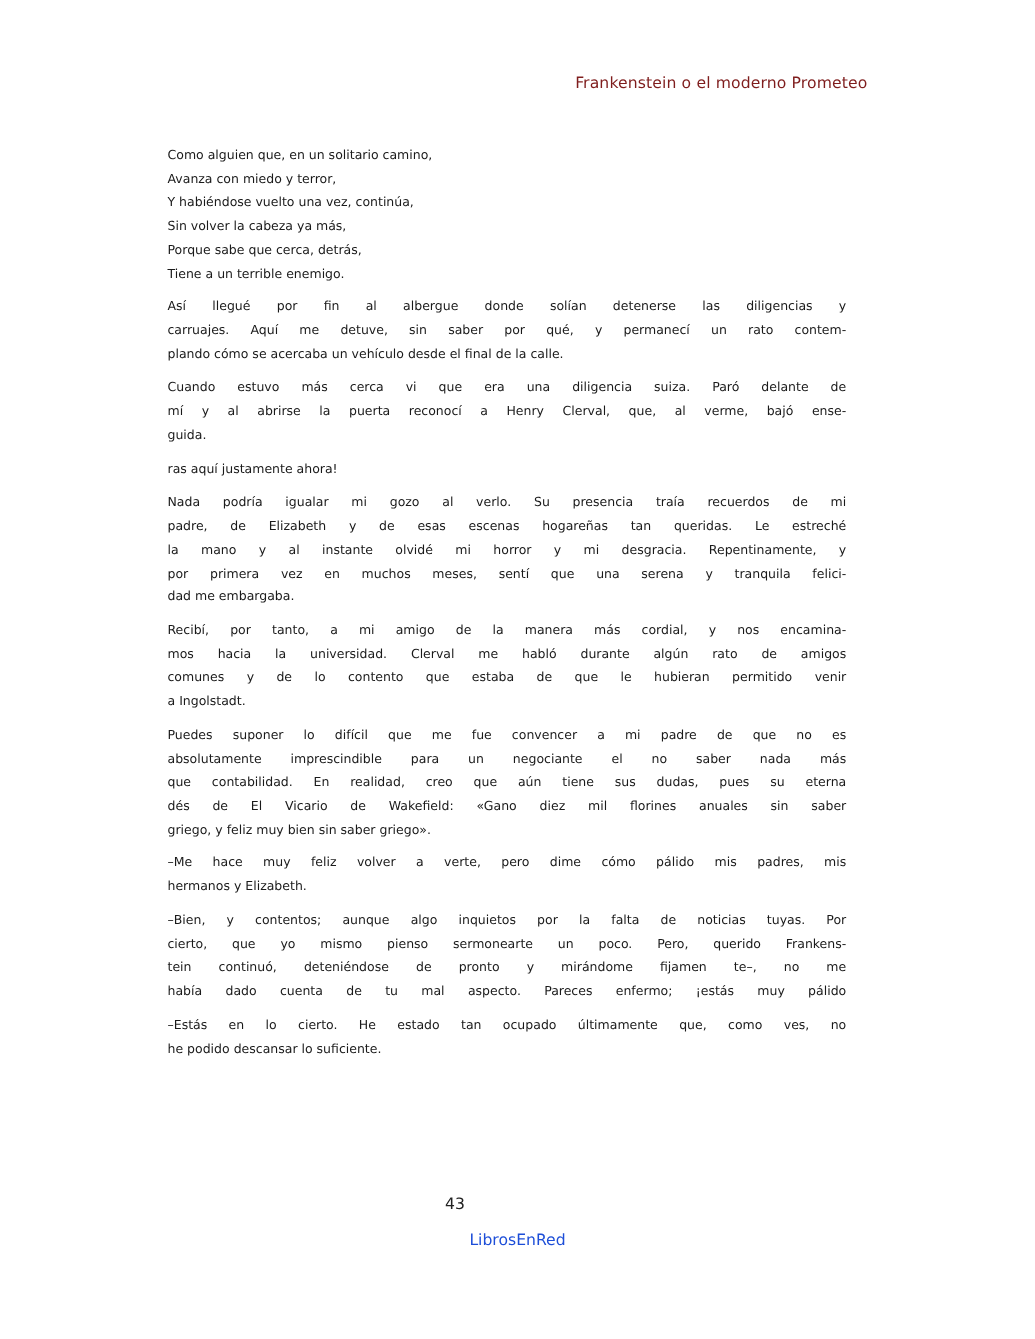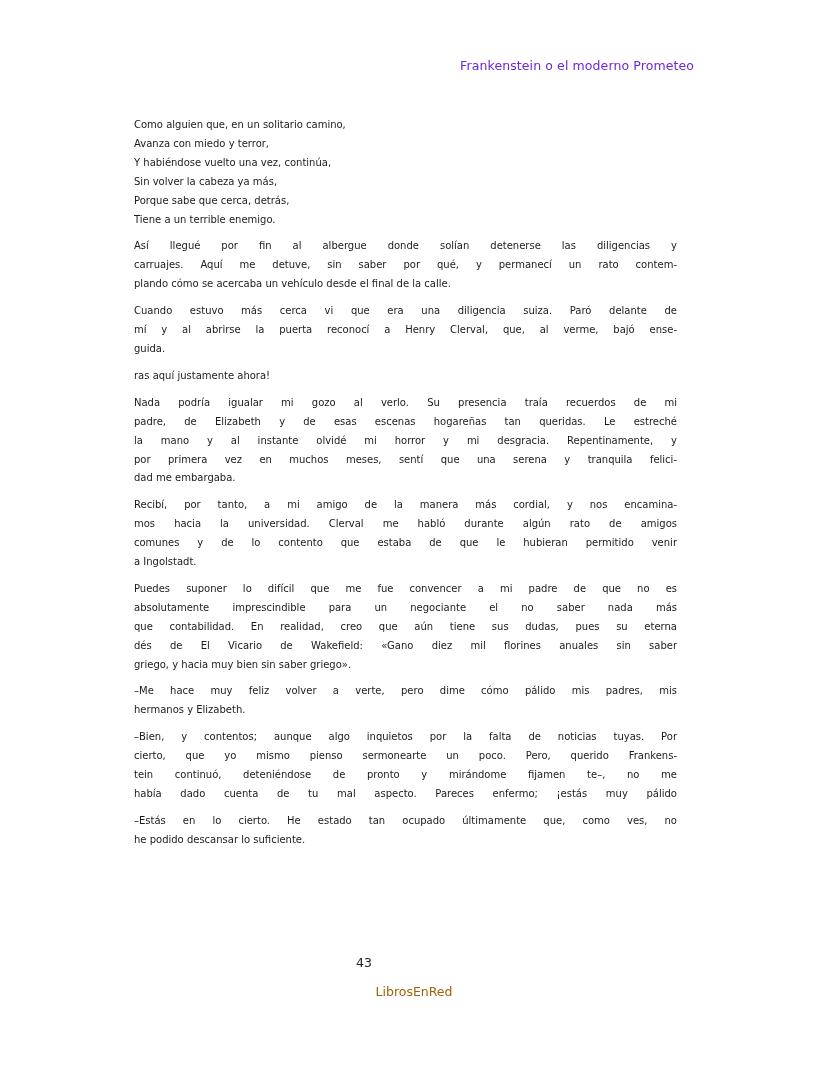--- a/index.html
+++ b/index.html
@@ -1,25 +1,25 @@
 <!DOCTYPE html>
 <html><head>
 <meta charset="utf-8">
 <style>
   html, body { margin: 0; padding: 0; background: #ffffff; }
   body { width: 828px; height: 1071px; position: relative; overflow: hidden;
          font-family: "DejaVu Sans", "Liberation Sans", sans-serif; color: #1a1a1a; }
-  .page-header { position: absolute; top: 58px; right: 134px; font-size: 12.5px; color: #6d28d9; letter-spacing: 0.1px; }
+  .page-header { position: absolute; top: 58px; right: 134px; font-size: 12.5px; color: #7f1d1d; letter-spacing: 0.1px; }
   .body-text { position: absolute; left: 134px; top: 116px; width: 560px; font-size: 10px; line-height: 18.9px; }
   .para { margin: 0 17px 8px 0; }
   .line { display: block; white-space: nowrap; }
   .line.j { text-align: justify; text-align-last: justify; white-space: normal; }
   .verse { margin-bottom: 8px; }
   .page-number { position: absolute; top: 955px; left: 0; width: 728px; text-align: center; font-size: 12.5px; color: #222; }
-  .publisher { position: absolute; top: 984px; left: 0; width: 828px; text-align: center; font-size: 12.5px; color: #a16207; }
+  .publisher { position: absolute; top: 984px; left: 0; width: 828px; text-align: center; font-size: 12.5px; color: #1d4ed8; }
 </style>
 </head>
 <body>
 
 <div class="page-header">Frankenstein o el moderno Prometeo</div>
 
 <div class="body-text">
   <div class="verse">
     <span class="line">Como alguien que, en un solitario camino,</span>
     <span class="line">Avanza con miedo y terror,</span>
@@ -58,21 +58,21 @@
     <span class="line j">mos hacia la universidad. Clerval me habló durante algún rato de amigos</span>
     <span class="line j">comunes y de lo contento que estaba de que le hubieran permitido venir</span>
     <span class="line">a Ingolstadt.</span>
   </div>
 
   <div class="para">
     <span class="line j">Puedes suponer lo difícil que me fue convencer a mi padre de que no es</span>
     <span class="line j">absolutamente imprescindible para un negociante el no saber nada más</span>
     <span class="line j">que contabilidad. En realidad, creo que aún tiene sus dudas, pues su eterna</span>
     <span class="line j">dés de El Vicario de Wakefield: «Gano diez mil florines anuales sin saber</span>
-    <span class="line">griego, y hacia muy bien sin saber griego».</span>
+    <span class="line">griego, y feliz muy bien sin saber griego».</span>
   </div>
 
   <div class="para">
     <span class="line j">–Me hace muy feliz volver a verte, pero dime cómo pálido mis padres, mis</span>
     <span class="line">hermanos y Elizabeth.</span>
   </div>
 
   <div class="para">
     <span class="line j">–Bien, y contentos; aunque algo inquietos por la falta de noticias tuyas. Por</span>
     <span class="line j">cierto, que yo mismo pienso sermonearte un poco. Pero, querido Frankens-</span>

